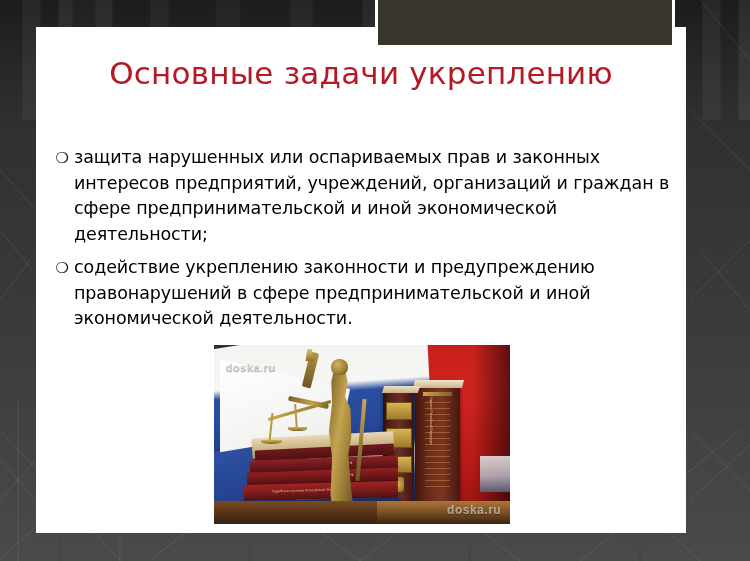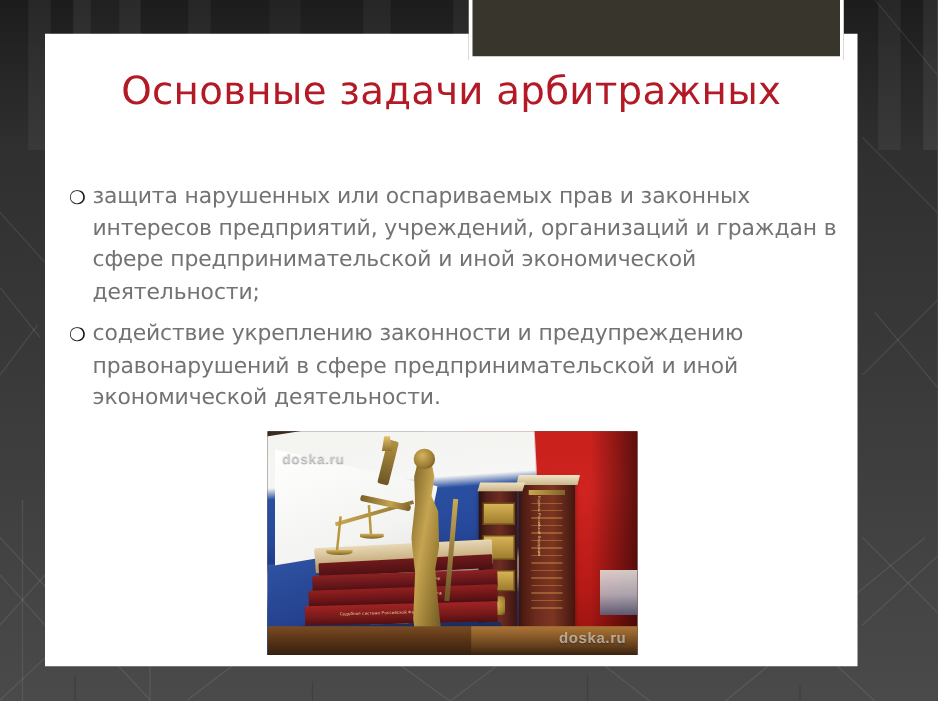--- a/index.html
+++ b/index.html
@@ -117,21 +117,21 @@
     padding-top: 6px;
     text-align: center;
     color: #111111;
     font-size: 15px;
     line-height: 1;
     font-family: "DejaVu Sans", sans-serif;
     font-weight: bold;
   }
   .bullet-text {
     flex: 1 1 auto;
-    color: #737373;
+    color: #000000;
     font-size: 17.5px;
     line-height: 25.5px;
     font-family: "DejaVu Sans", sans-serif;
     text-align: left;
     letter-spacing: -0.1px;
   }
 
   
   .photo {
     position: absolute;
@@ -398,21 +398,21 @@
       <path d="M470,540 L470,561"></path>
       <path d="M640,548 L640,561"></path>
     </g>
   </svg>
 
   <div class="top-banner"></div>
 
   <div class="panel">
 
     <div class="title">
-      <span class="title-line">Основные задачи арбитражных</span>
+      <span class="title-line">Основные задачи укреплению</span>
     </div>
 
     <div class="bullets">
 
       <div class="bullet-item">
         <span class="bullet-marker">❍</span>
         <span class="bullet-text"> защита нарушенных или оспариваемых прав и законных интересов предприятий, учреждений, организаций и граждан в сфере предпринимательской и иной экономической деятельности;</span>
       </div>
 
       <div class="bullet-item">

